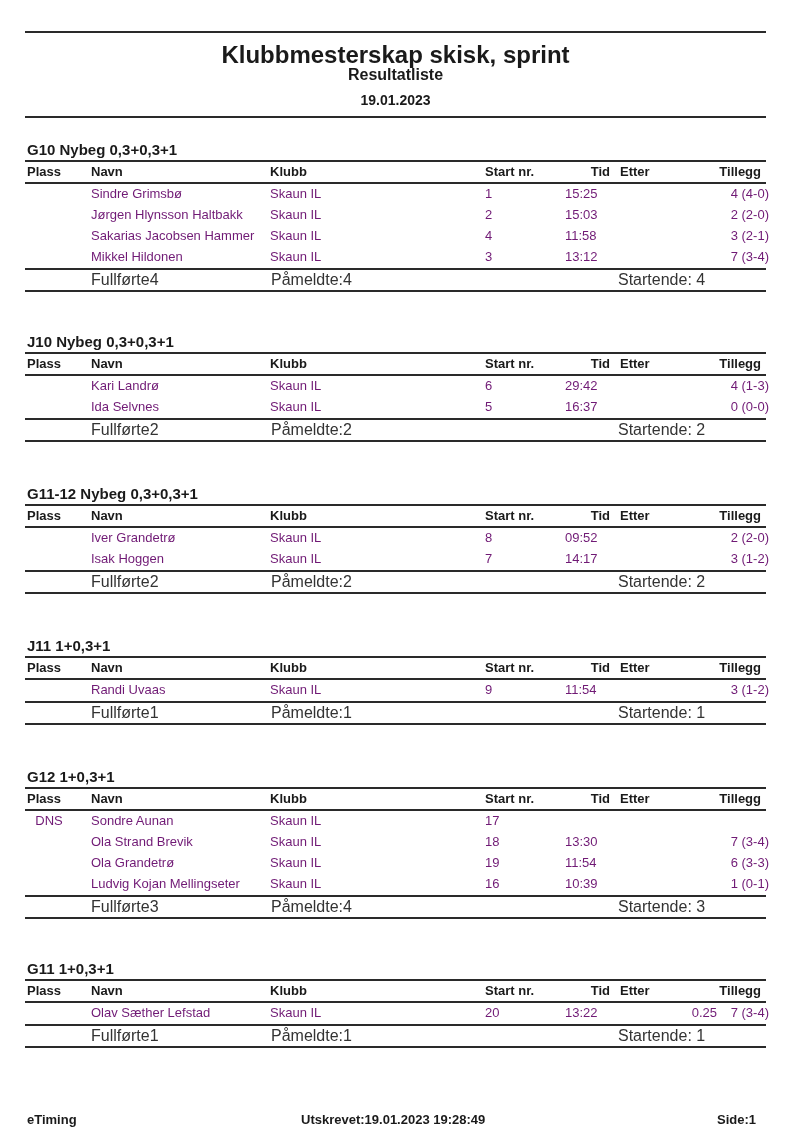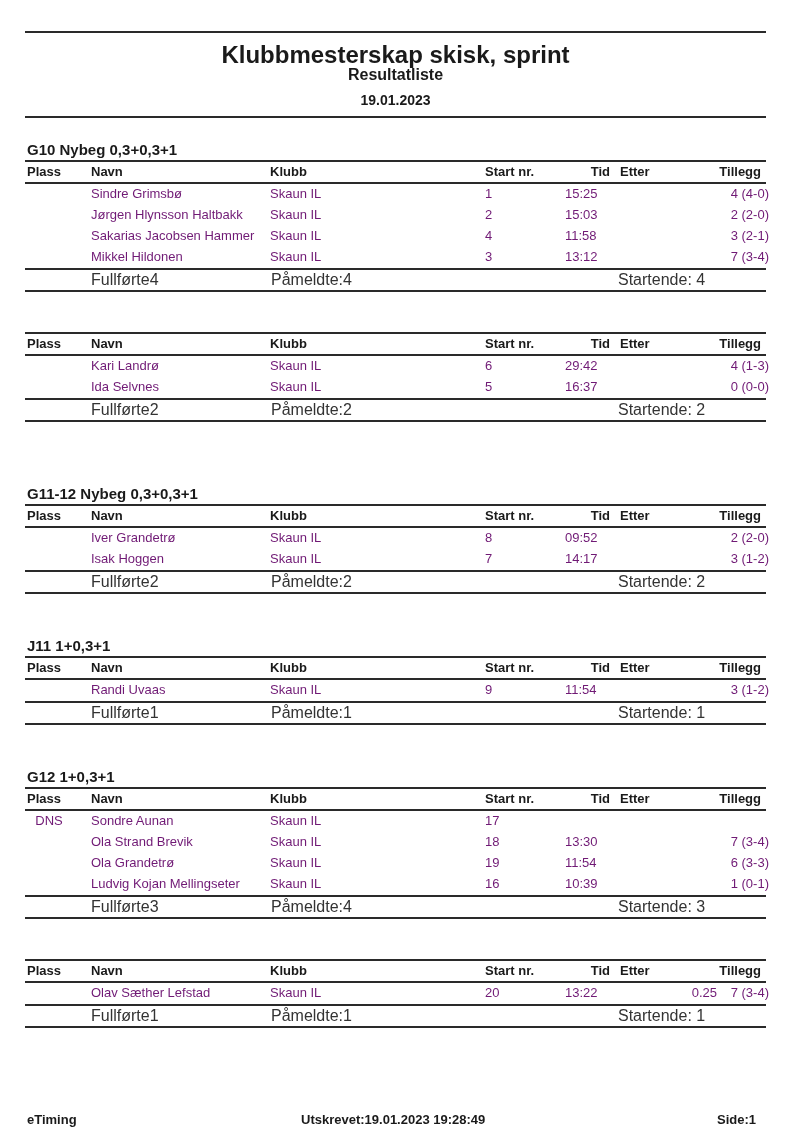--- a/index.html
+++ b/index.html
@@ -106,20 +106,21 @@
         <span class="c c-ekstra"></span>
         <span class="c c-tillegg">7 (3-4)</span>
       </div>
         <div class="foot">
       <span class="c c-full">Fullførte4</span>
       <span class="c c-pam">Påmeldte:4</span>
       <span class="c c-startende">Startende: 4</span>
     </div>
       </div>
       <div class="section" style="top: 332px;">
+        <div class="sec-title">J10 Nybeg 0,3+0,3+1</div>
         <div class="colhead">
       <span class="c c-plass">Plass</span>
       <span class="c c-navn">Navn</span>
       <span class="c c-klubb">Klubb</span>
       <span class="c c-start">Start nr.</span>
       <span class="c c-tid-h">Tid</span>
       <span class="c c-etter">Etter</span>
       <span class="c c-tillegg-h">Tillegg</span>
     </div>
         <div class="row">
@@ -263,20 +264,21 @@
         <span class="c c-ekstra"></span>
         <span class="c c-tillegg">1 (0-1)</span>
       </div>
         <div class="foot">
       <span class="c c-full">Fullførte3</span>
       <span class="c c-pam">Påmeldte:4</span>
       <span class="c c-startende">Startende: 3</span>
     </div>
       </div>
       <div class="section" style="top: 959px;">
+        <div class="sec-title">G11 1+0,3+1</div>
         <div class="colhead">
       <span class="c c-plass">Plass</span>
       <span class="c c-navn">Navn</span>
       <span class="c c-klubb">Klubb</span>
       <span class="c c-start">Start nr.</span>
       <span class="c c-tid-h">Tid</span>
       <span class="c c-etter">Etter</span>
       <span class="c c-tillegg-h">Tillegg</span>
     </div>
         <div class="row">

